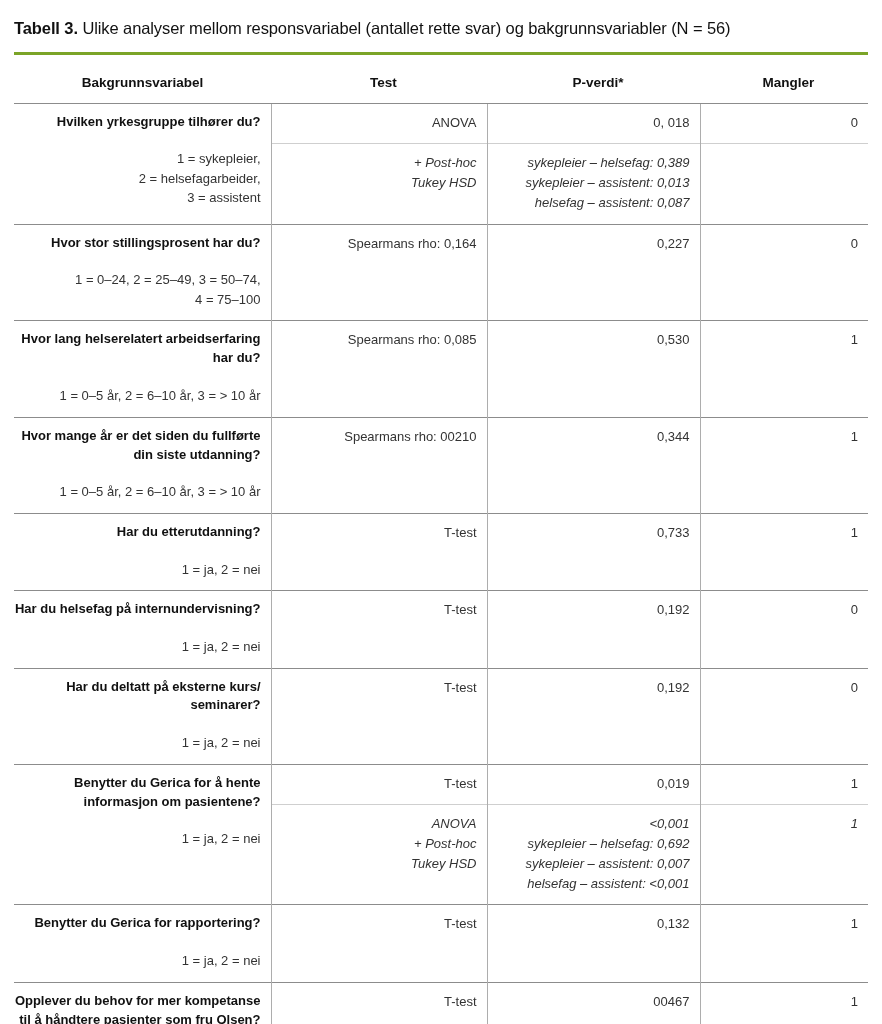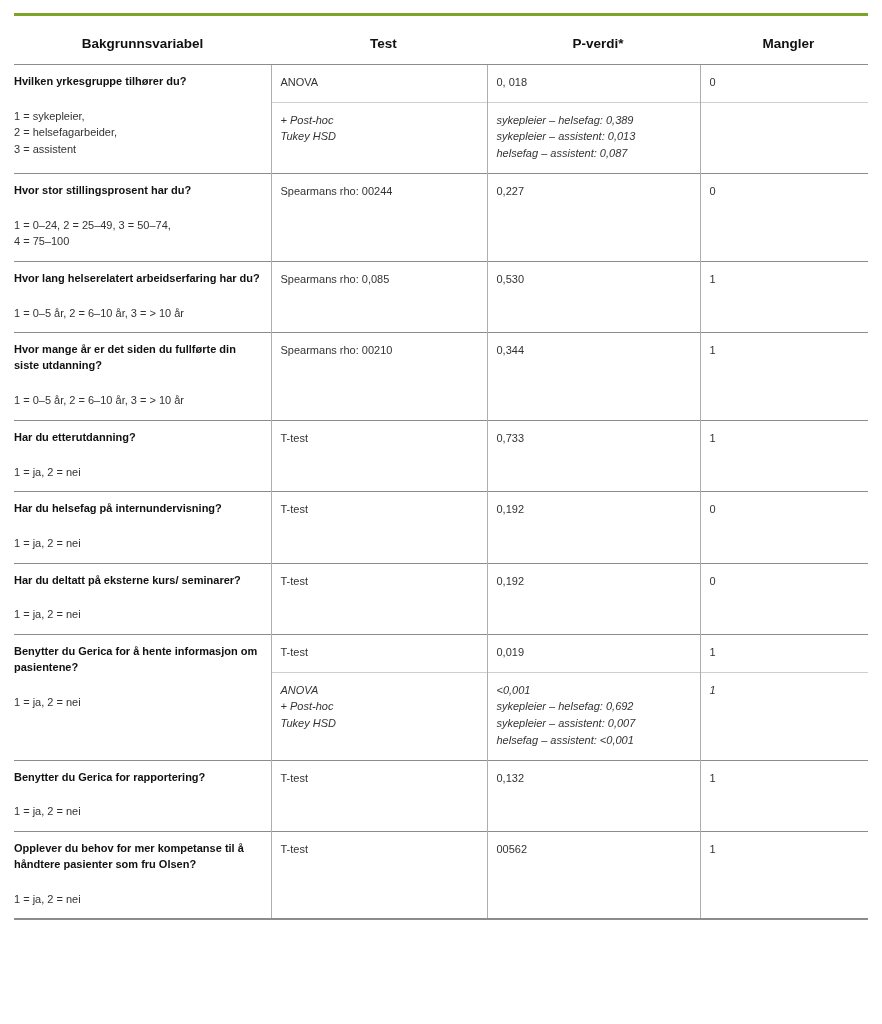--- a/index.html
+++ b/index.html
@@ -71,24 +71,25 @@
   }
   thead th.th-test,
   thead th.th-pval,
   thead th.th-miss {
     padding-left: 9px;
   }
 
   tbody td {
     vertical-align: top;
     padding: 9px 10px 11px 0;
-    font-size: 11px;
+    font-size: 13px;
     line-height: 1.52;
     color: #333333;
     border-top: 1.6px solid #8c8c8c;
+    text-align: right;
   }
   tbody td.col-test,
   tbody td.col-pval,
   tbody td.col-miss {
     padding-left: 9px;
     border-left: 1px solid #adadad;
   }
 
   
   tbody tr.subrow td {
@@ -123,20 +124,23 @@
     font-size: 12.5px;
     color: #222222;
     padding-top: 15px;
   }
 </style>
 </head>
 <body>
 
 <div class="page">
 
+  <div class="title">
+    <span class="title-label">Tabell 3.</span><span class="title-rest"> Ulike analyser mellom responsvariabel (antallet rette svar) og bakgrunnsvariabler (N = 56)</span>
+  </div>
 
   <div class="rule-green"></div>
 
   <table class="analysis">
     <colgroup>
       <col class="c-var">
         <col class="c-test">
         <col class="c-pval">
         <col class="c-miss">
     </colgroup>
@@ -197,21 +201,21 @@
         <tr>
           <td class="col-var">
             <span class="q-text">Hvor stor stillingsprosent har du?</span>
             <span class="q-codes multi-line">
               <span>1 = 0–24, 2 = 25–49, 3 = 50–74,</span>
               <span>4 = 75–100</span>
             </span>
           </td>
           <td class="col-test">
             <div class="multi-line">
-              <span>Spearmans rho: 00244</span>
+              <span>Spearmans rho: 0,164</span>
             </div>
           </td>
           <td class="col-pval">
             <div class="multi-line">
               <span>0,227</span>
             </div>
           </td>
           <td class="col-miss">
             <div class="multi-line">
               <span>0</span>
@@ -408,21 +412,21 @@
               <span>1 = ja, 2 = nei</span>
             </span>
           </td>
           <td class="col-test">
             <div class="multi-line">
               <span>T-test</span>
             </div>
           </td>
           <td class="col-pval">
             <div class="multi-line">
-              <span>00562</span>
+              <span>00467</span>
             </div>
           </td>
           <td class="col-miss">
             <div class="multi-line">
               <span>1</span>
             </div>
           </td>
         </tr>
       </tbody>
   </table>

